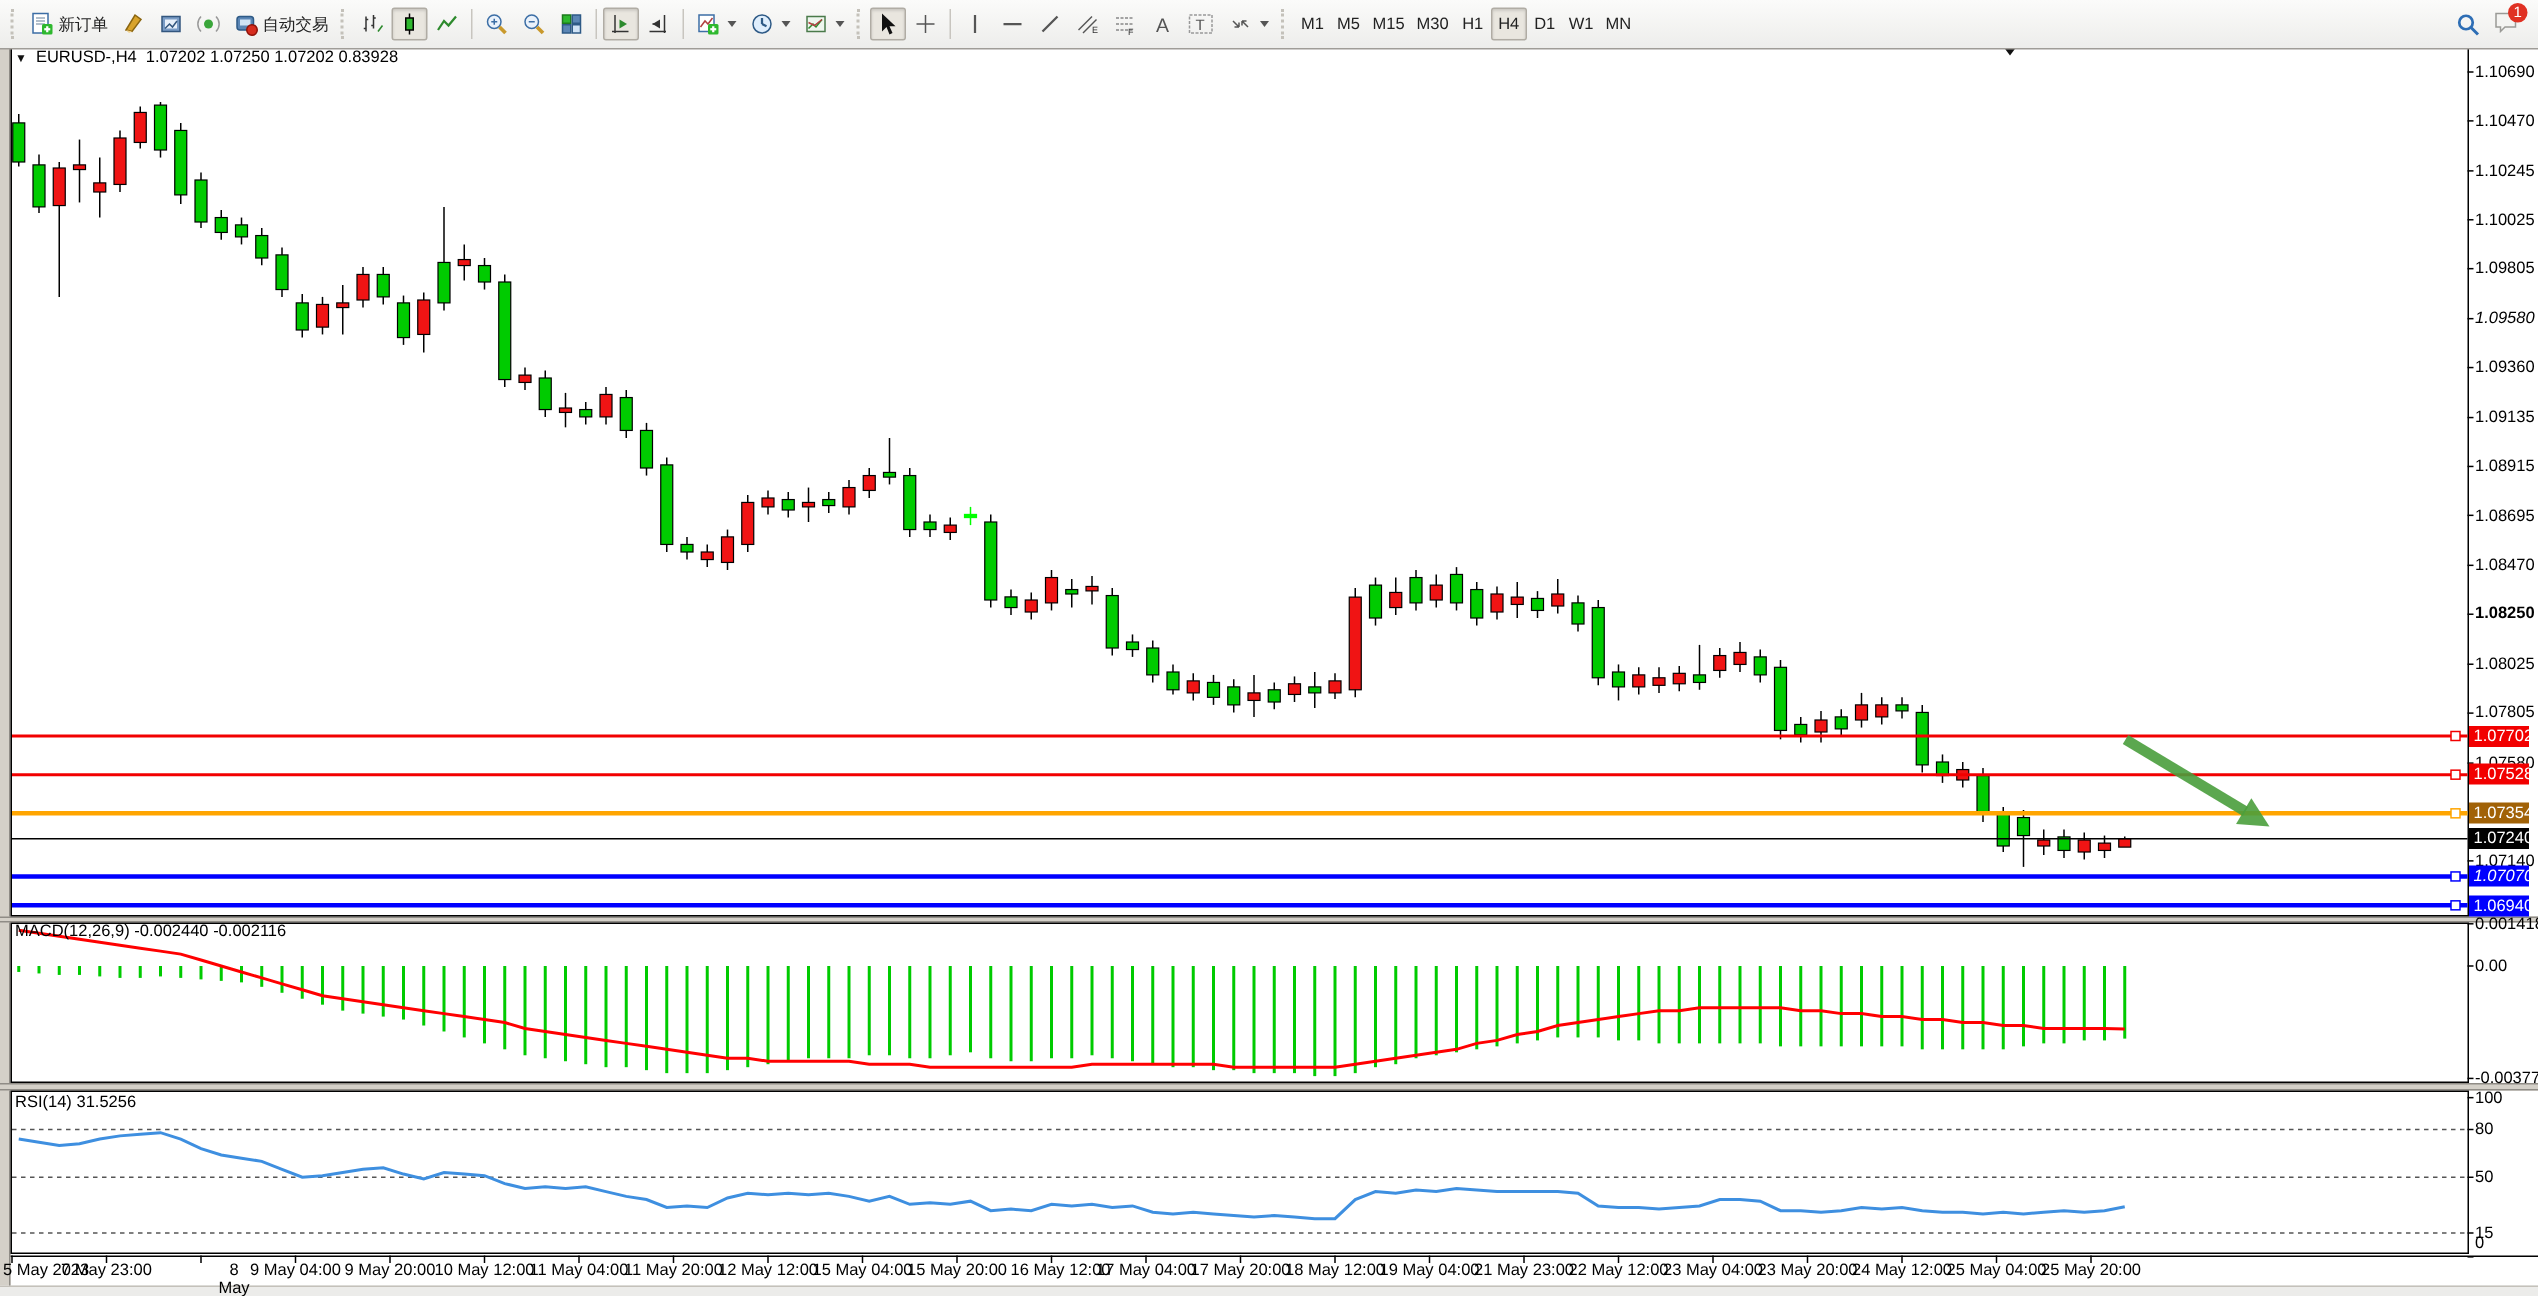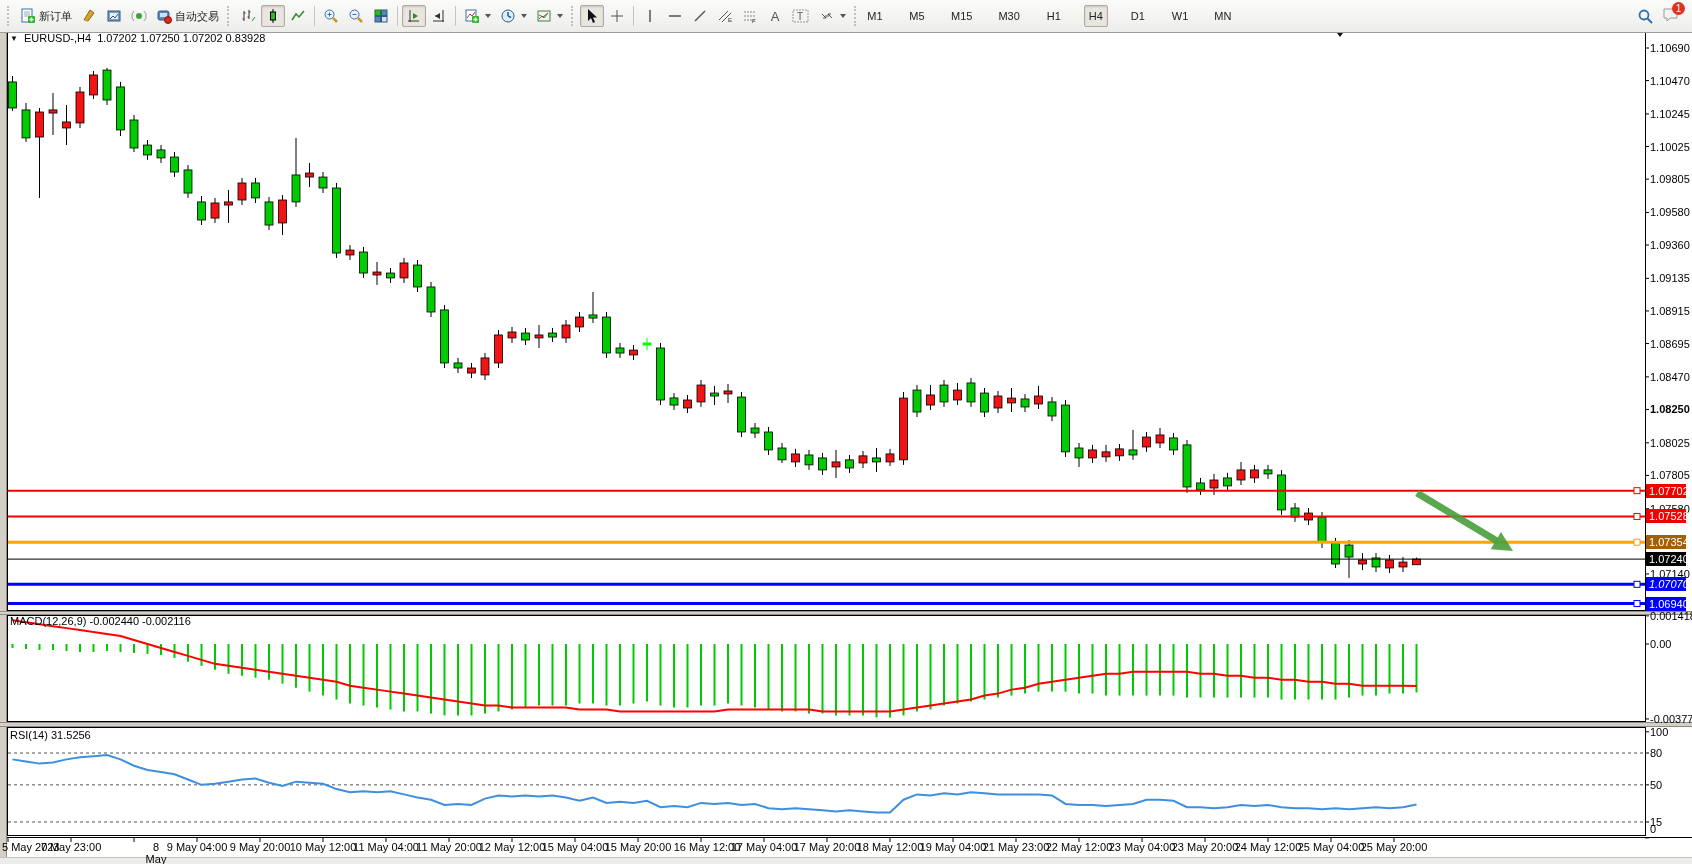--- a/index.html
+++ b/index.html
@@ -12,21 +12,21 @@
     background:linear-gradient(#fbfbfa,#ededeb); border-bottom:1px solid #9f9c97;
     display:flex; align-items:center; padding:16px 4px; gap:1px; z-index:50; }
   .tbtn { height:22px; min-width:24px; display:flex; align-items:center; justify-content:center;
     gap:3px; padding:0 3px; border:1px solid transparent; border-radius:2px; cursor:default; }
   .tbtn.active { background:#e9e6df; border-color:#b0aca4; box-shadow:inset 0 1px 2px rgba(0,0,0,.15); }
   .tbtn .lbl { white-space:nowrap; color:#222; }
   .grip { width:5px; height:20px; margin:0 3px; border-left:2px dotted #c4c1ba; }
   .sep  { width:1px; height:20px; background:#c8c5bf; margin:0 3px; }
   .caret { width:0; height:0; border-left:3px solid transparent; border-right:3px solid transparent;
     border-top:4px solid #555; margin-left:2px; }
-  #tf-box { display:flex; gap:18px; align-items:flex-start; }
+  #tf-box { display:flex; gap:0; align-items:flex-start; }
   #toolbar-right { margin-left:auto; display:flex; align-items:center; gap:8px; padding-right:8px; }
   .badge-red { position:absolute; right:-5px; top:-5px; background:#e03123; color:#fff; border-radius:50%;
     width:13px; height:13px; line-height:13px; text-align:center; font-size:10px; }
 
   
   #left-strip { position:absolute; left:0; top:27px; width:7px; height:830px;
     background:#d4d0c8; border-right:1px solid #8f8c86; z-index:5; }
   .pane-bg { position:absolute; left:7px; background:#fff; z-index:1; }
   #sep1 { position:absolute; left:0; top:611px; width:1692px; height:4px; background:#d4d0c8;
     border-top:1px solid #8f8c86; border-bottom:1px solid #8f8c86; z-index:6; }
@@ -719,21 +719,21 @@
   <div id="rsi-label" class="overlay">
     <span>RSI(14)</span>
     <span>31.5256</span>
   </div>
   <div id="labels-layer">
       <div class="axis-label" style="top: 42px;">1.10690</div>
       <div class="axis-label" style="top: 74.5926px;">1.10470</div>
       <div class="axis-label" style="top: 107.926px;">1.10245</div>
       <div class="axis-label" style="top: 140.519px;">1.10025</div>
       <div class="axis-label" style="top: 173.111px;">1.09805</div>
-      <div class="axis-label" style="top: 206.444px;">1.09580</div>
+      <div class="axis-label" style="top: 206.444px; font-style: italic;">1.09580</div>
       <div class="axis-label" style="top: 239.037px;">1.09360</div>
       <div class="axis-label" style="top: 272.37px;">1.09135</div>
       <div class="axis-label" style="top: 304.963px;">1.08915</div>
       <div class="axis-label" style="top: 337.556px;">1.08695</div>
       <div class="axis-label" style="top: 370.889px;">1.08470</div>
       <div class="axis-label" style="top: 403.481px; font-weight: bold;">1.08250</div>
       <div class="axis-label" style="top: 436.815px;">1.08025</div>
       <div class="axis-label" style="top: 469.407px;">1.07805</div>
       <div class="axis-label" style="top: 502.741px;">1.07580</div>
       <div class="axis-label" style="top: 567.926px;">1.07140</div>

